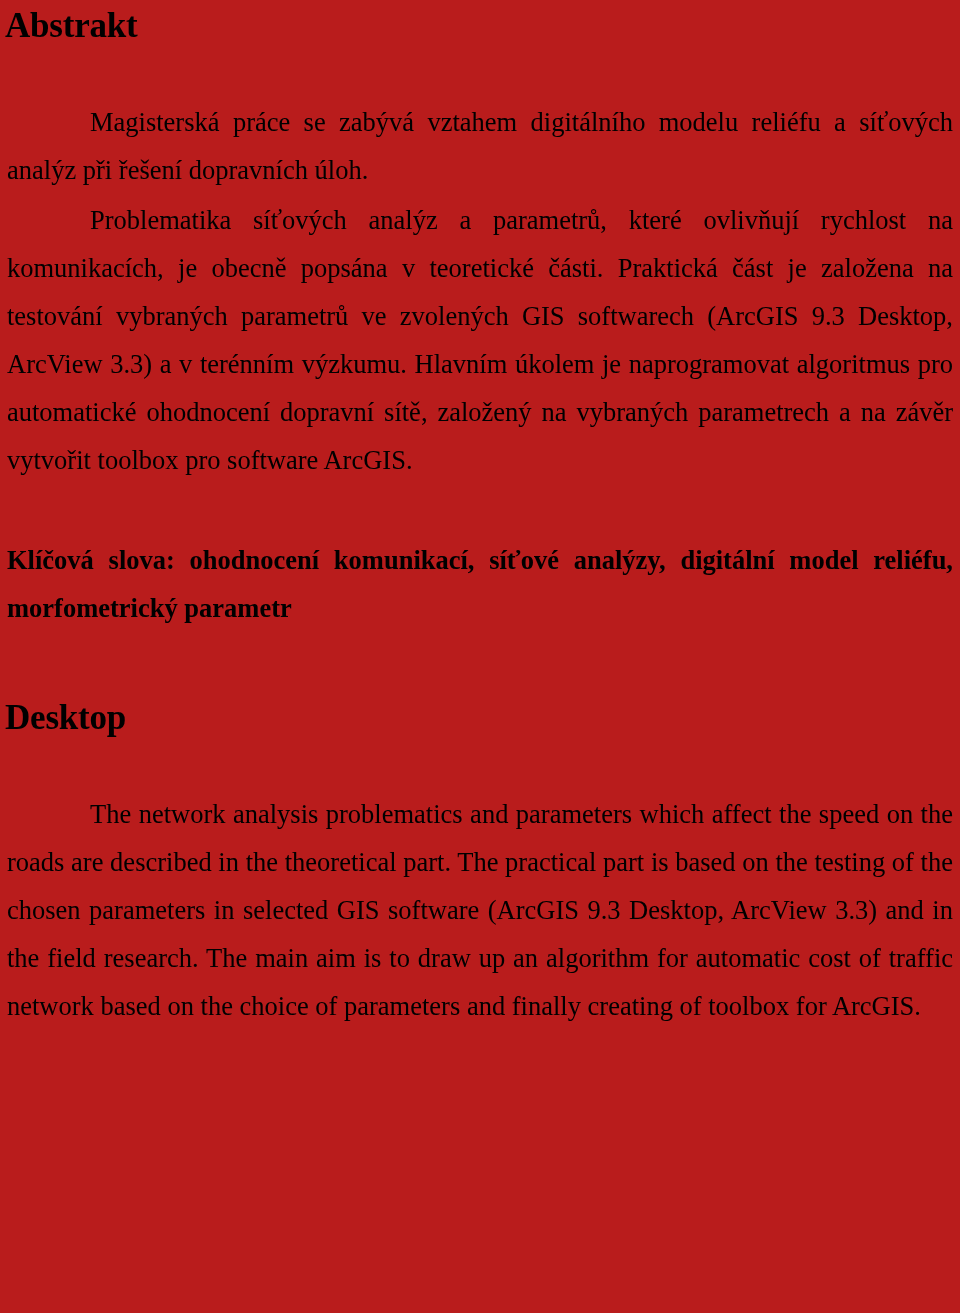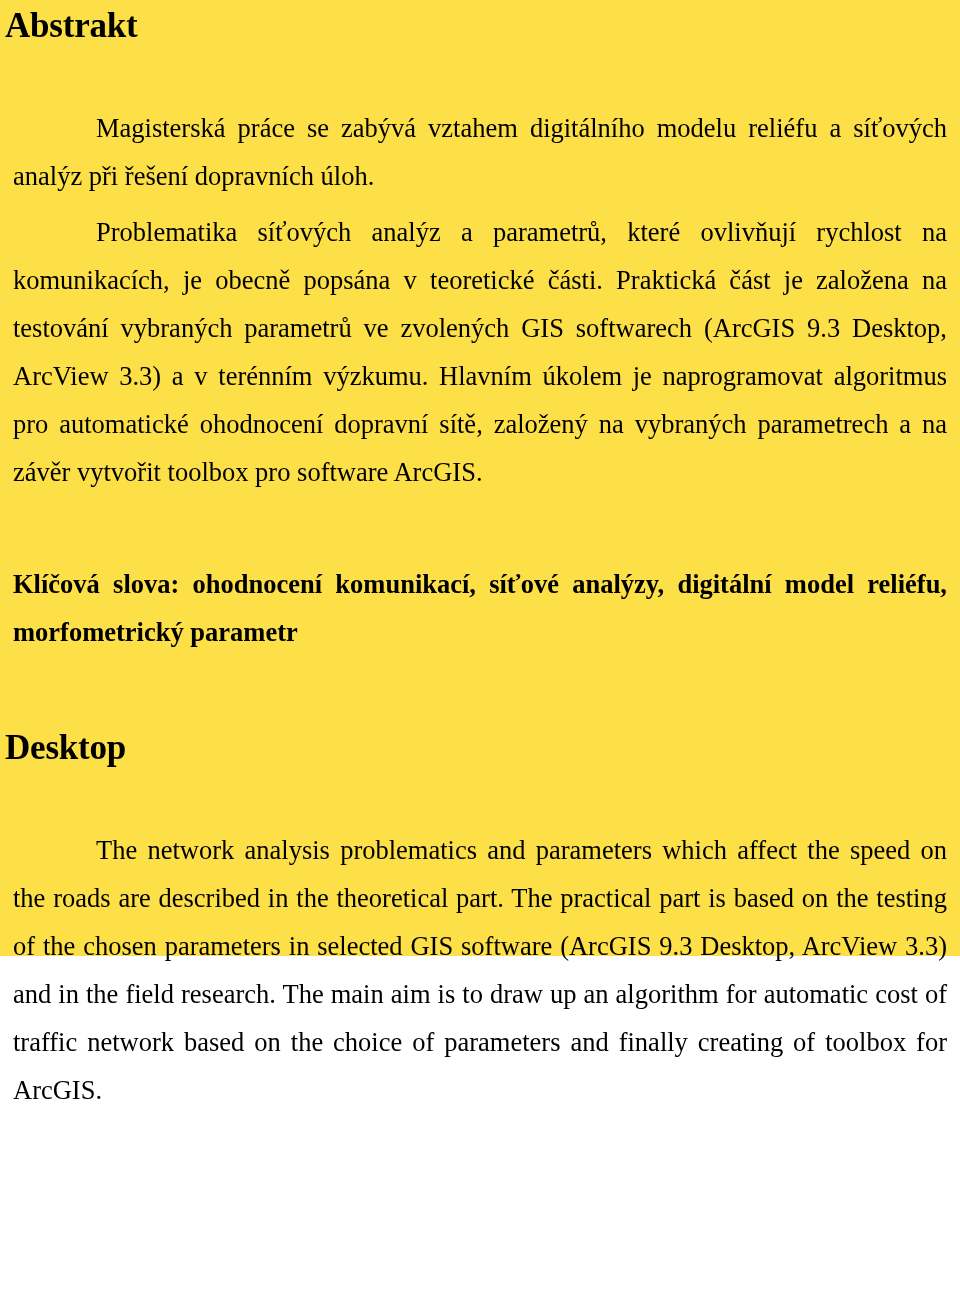--- a/index.html
+++ b/index.html
@@ -11,22 +11,22 @@
   body {
     width: 960px;
     height: 1313px;
     font-family: "Liberation Serif", "DejaVu Serif", serif;
     color: #000000;
     overflow: hidden;
   }
   .page {
     position: relative;
     width: 960px;
-    height: 956px;
-    background: #fde047;
+    height: 1313px;
+    background: #b91c1c;
     box-sizing: border-box;
     padding: 0 5px 0 5px;
   }
   .section-heading {
     font-family: "Liberation Serif", "DejaVu Serif", serif;
     font-weight: bold;
     font-size: 35px;
     line-height: 48px;
     letter-spacing: -0.2px;
     margin: 0;
@@ -35,21 +35,21 @@
     white-space: nowrap;
   }
   #heading-abstrakt {
     padding-top: 2px;
   }
   .para {
     font-size: 26.5px;
     line-height: 48px;
     text-align: justify;
     text-justify: inter-word;
-    margin: 8px;
+    margin: 2px;
     padding: 0;
     word-spacing: 0px;
     hyphens: none;
   }
   .para.indent {
     text-indent: 83px;
   }
   .para.flush {
     text-indent: 0;
     font-weight: bold;

